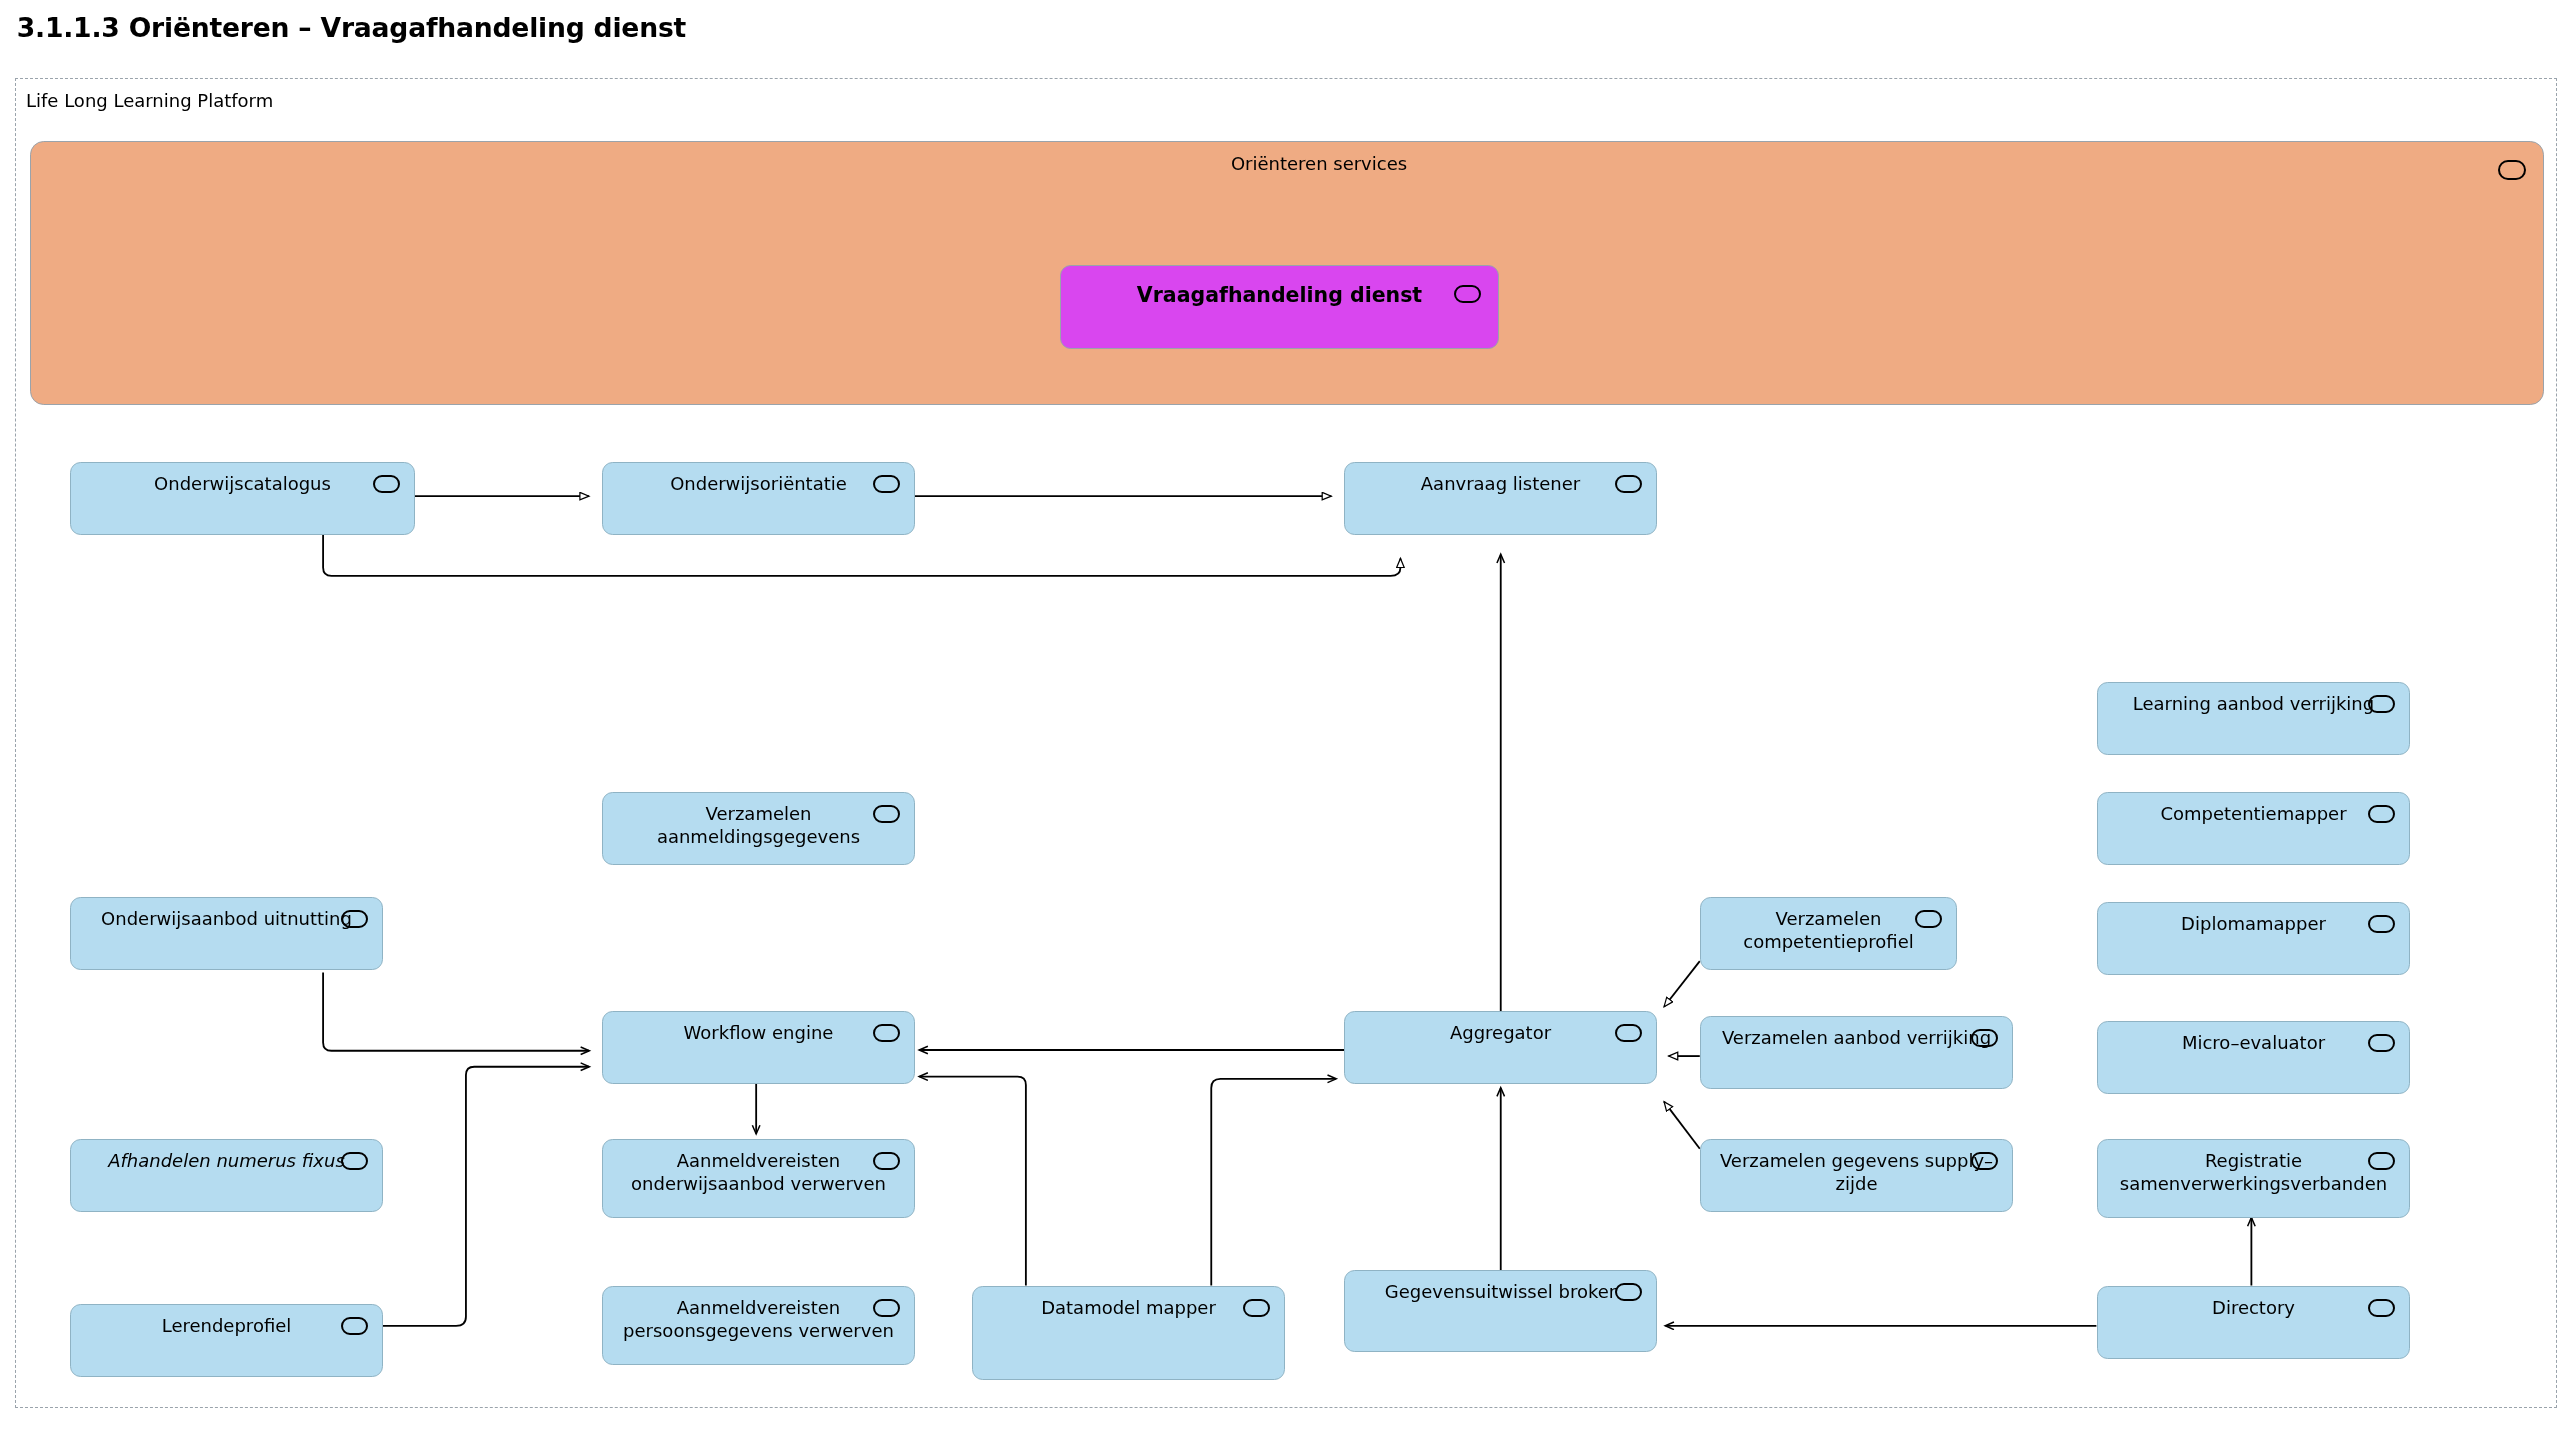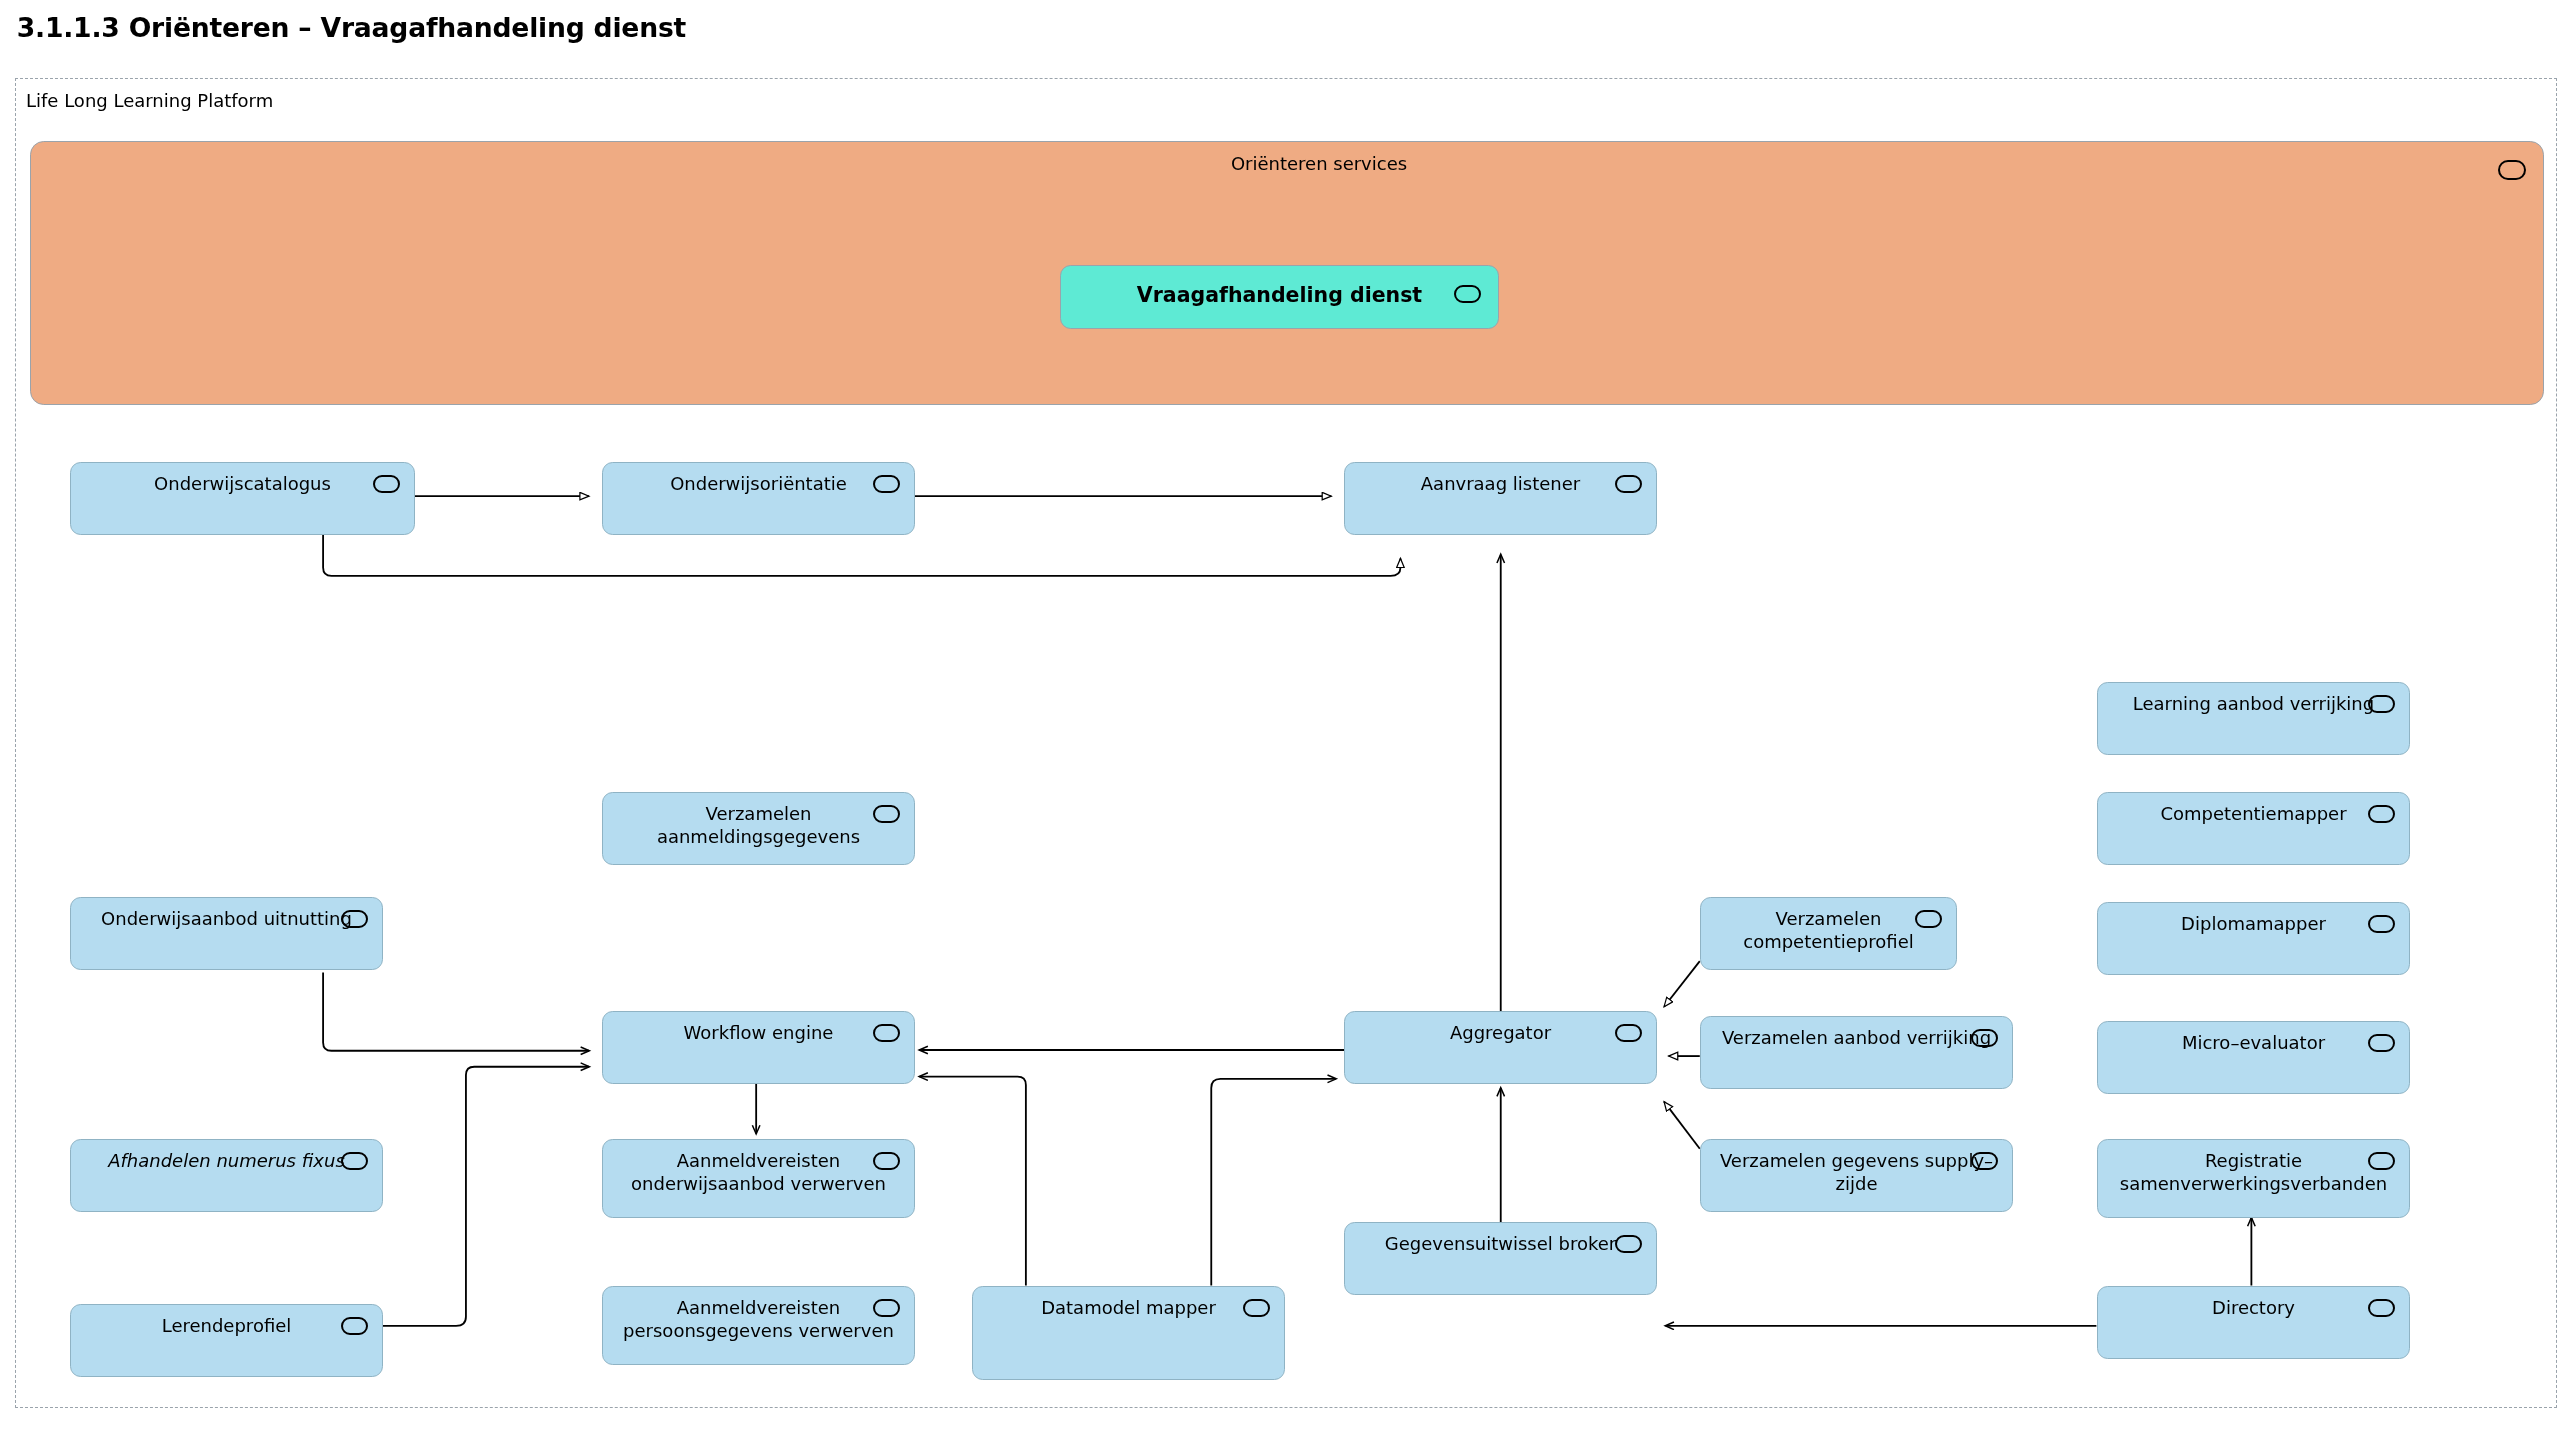--- a/index.html
+++ b/index.html
@@ -25,22 +25,22 @@
   #services-container{
     position:absolute;left:30px;top:141px;width:2514px;height:264px;
     background:#efab83;border:0.8px solid #9aa3ab;border-radius:13.7px;box-sizing:border-box;
   }
   #services-label{
     position:absolute;left:0;top:10.6px;width:100%;text-align:center;
     font-size:18px;color:#000;margin-left:32px;
   }
   #services-icon{position:absolute;right:16.7px;top:18px;}
   #vraag-dienst{
-    position:absolute;left:1060px;top:265px;width:439px;height:64px;
-    background:#5eead4;border:0.8px solid #9aa3ab;border-radius:10.6px;box-sizing:border-box;
+    position:absolute;left:1060px;top:265px;width:439px;height:84px;
+    background:#d946ef;border:0.8px solid #9aa3ab;border-radius:10.6px;box-sizing:border-box;
   }
   #vraag-dienst .lbl{
     position:absolute;left:0;top:16.7px;width:100%;text-align:center;
     font-size:20.5px;font-weight:bold;color:#000;
   }
   #vraag-dienst .svcicon{position:absolute;right:16.7px;top:19px;}
   
   .node{
     position:absolute;background:#b5dcf0;border:0.8px solid #8fb3c4;
     border-radius:10.6px;box-sizing:border-box;
@@ -200,17 +200,17 @@
 </div>
 <div class="node" style="left:1700px;top:1139px;width:313px;height:73px;">
   <div class="lbl">Verzamelen gegevens supply–zijde</div>
   <span class="svcicon pill sm"></span>
 </div>
 
 <div class="node" style="left:932px;top:1286px;width:313px;height:94px;margin-left:40px;">
   <div class="lbl">Datamodel mapper</div>
   <span class="svcicon pill sm"></span>
 </div>
-<div class="node" style="left:1344px;top:1222px;width:313px;height:73px;">
+<div class="node" style="left:1344px;top:1270px;width:313px;height:82px;">
   <div class="lbl">Gegevensuitwissel broker</div>
   <span class="svcicon pill sm"></span>
 </div>
 
 
 </body></html>

